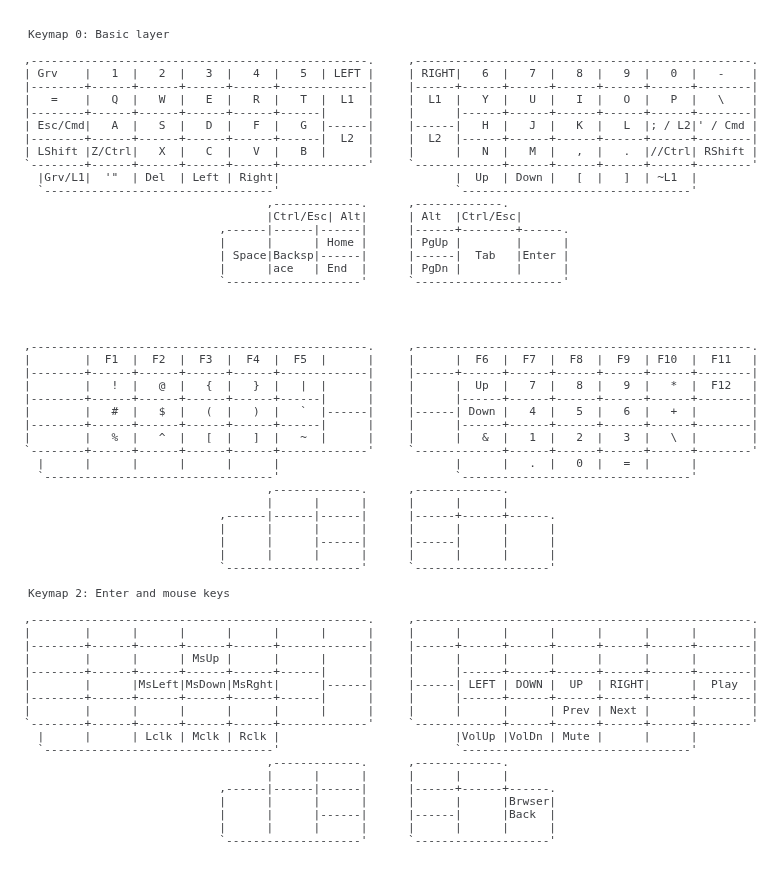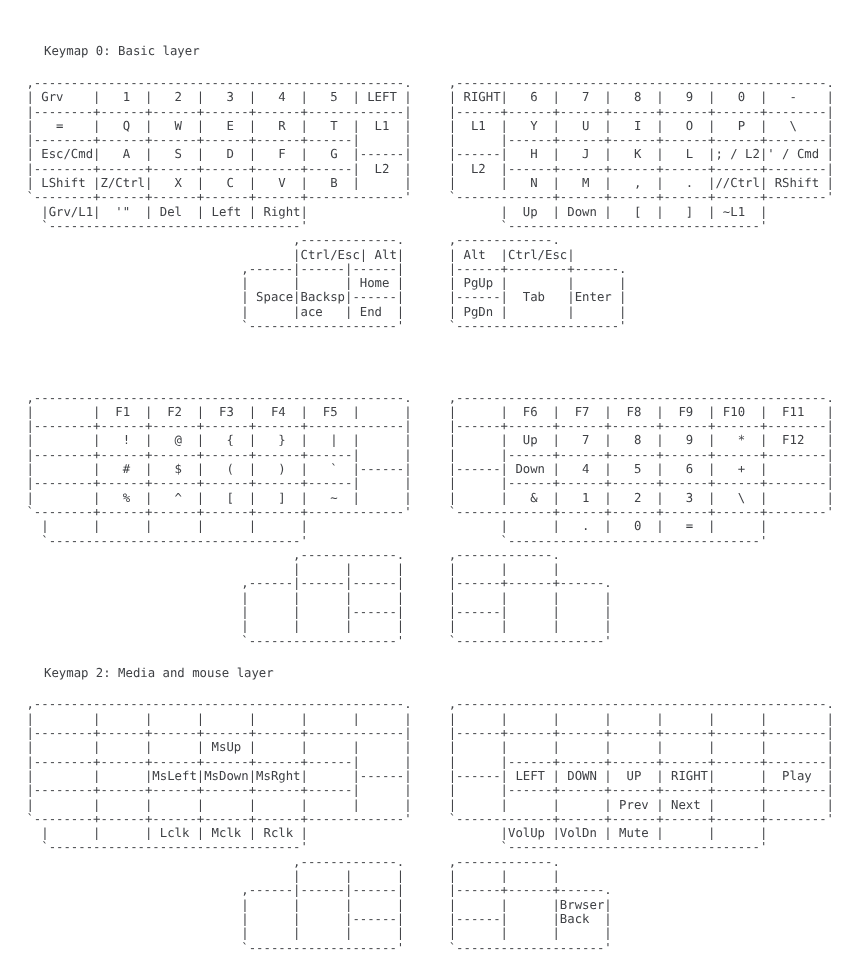--- a/index.html
+++ b/index.html
@@ -17,21 +17,21 @@
   }
   .doc {
     font-family: "DejaVu Sans Mono", "Liberation Mono", monospace;
     font-size: 11.2px;
     line-height: 13px;
     color: #3f4145;
   }
   .km-title {
     font: inherit;
     white-space: pre;
-    margin: 16px;
+    margin: 4px;
     padding: 0;
   }
   .art {
     font: inherit;
     white-space: pre;
     margin: 13px 0 0 0;
     padding: 0;
   }
   .section-0 .art { margin-bottom: 52px; }
   .section-1 .art { margin-bottom: 13px; }
@@ -80,21 +80,21 @@
                                     ,-------------.      ,-------------.
                                     |      |      |      |      |      |
                              ,------|------|------|      |------+------+------.
                              |      |      |      |      |      |      |      |
                              |      |      |------|      |------|      |      |
                              |      |      |      |      |      |      |      |
                              `--------------------'      `--------------------'</pre>
     </section>
 
     <section class="section-2">
-      <h2 class="km-title">Keymap 2: Media and mouse layer</h2>
+      <h2 class="km-title">Keymap 2: Enter and mouse keys</h2>
       <pre class="art">,--------------------------------------------------.     ,--------------------------------------------------.
 |        |      |      |      |      |      |      |     |      |      |      |      |      |      |        |
 |--------+------+------+------+------+-------------|     |------+------+------+------+------+------+--------|
 |        |      |      | MsUp |      |      |      |     |      |      |      |      |      |      |        |
 |--------+------+------+------+------+------|      |     |      |------+------+------+------+------+--------|
 |        |      |MsLeft|MsDown|MsRght|      |------|     |------| LEFT | DOWN |  UP  | RIGHT|      |  Play  |
 |--------+------+------+------+------+------|      |     |      |------+------+------+------+------+--------|
 |        |      |      |      |      |      |      |     |      |      |      | Prev | Next |      |        |
 `--------+------+------+------+------+-------------'     `-------------+------+------+------+------+--------'
   |      |      | Lclk | Mclk | Rclk |                          |VolUp |VolDn | Mute |      |      |

